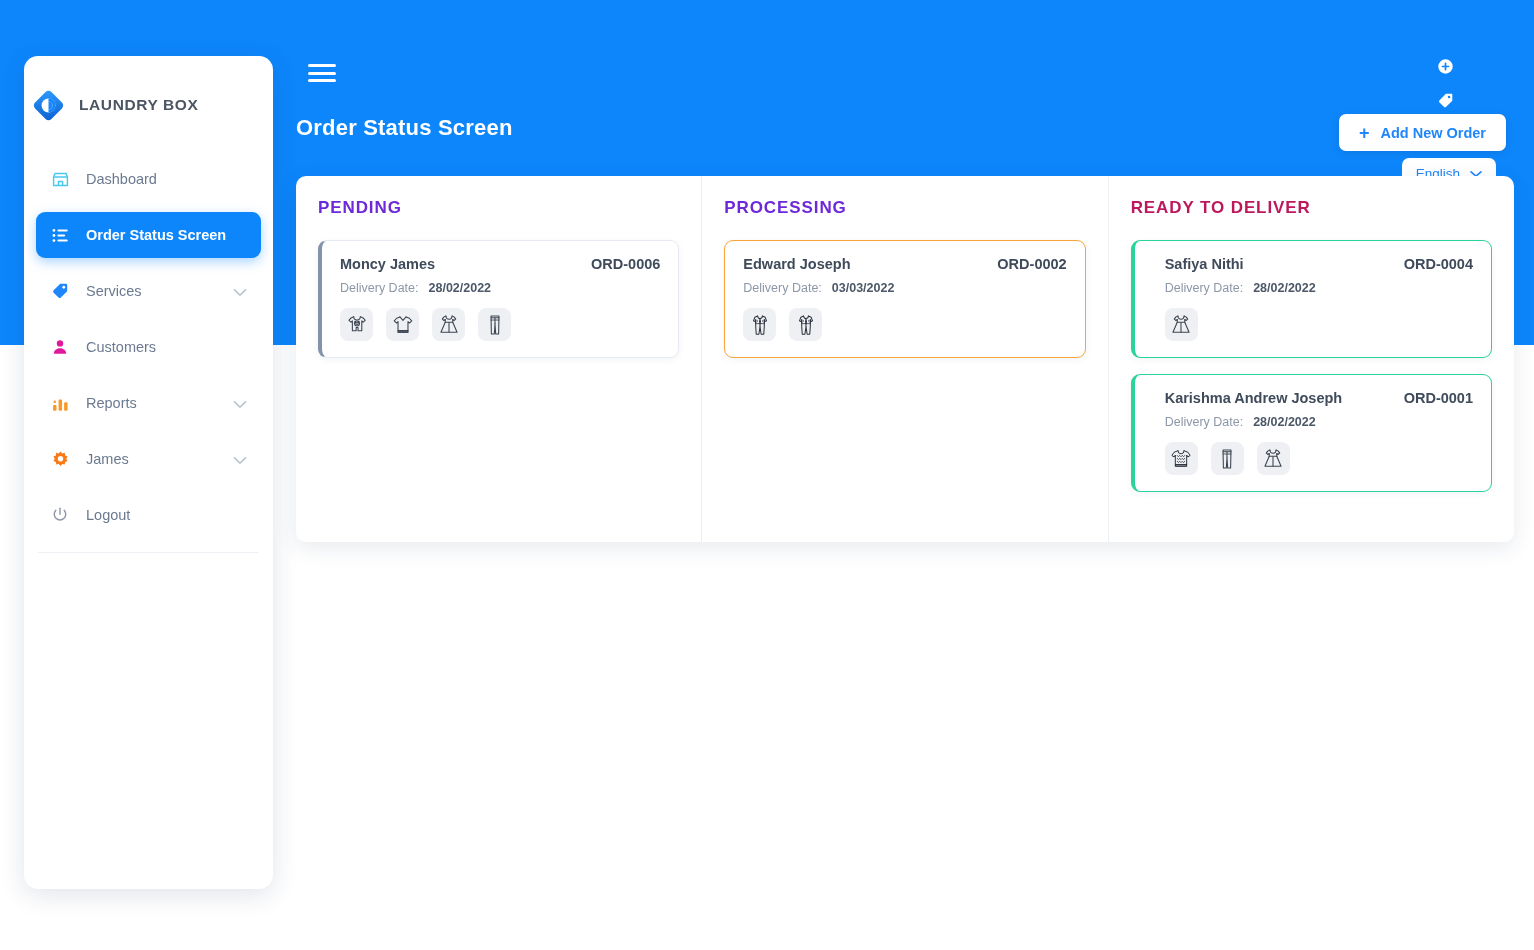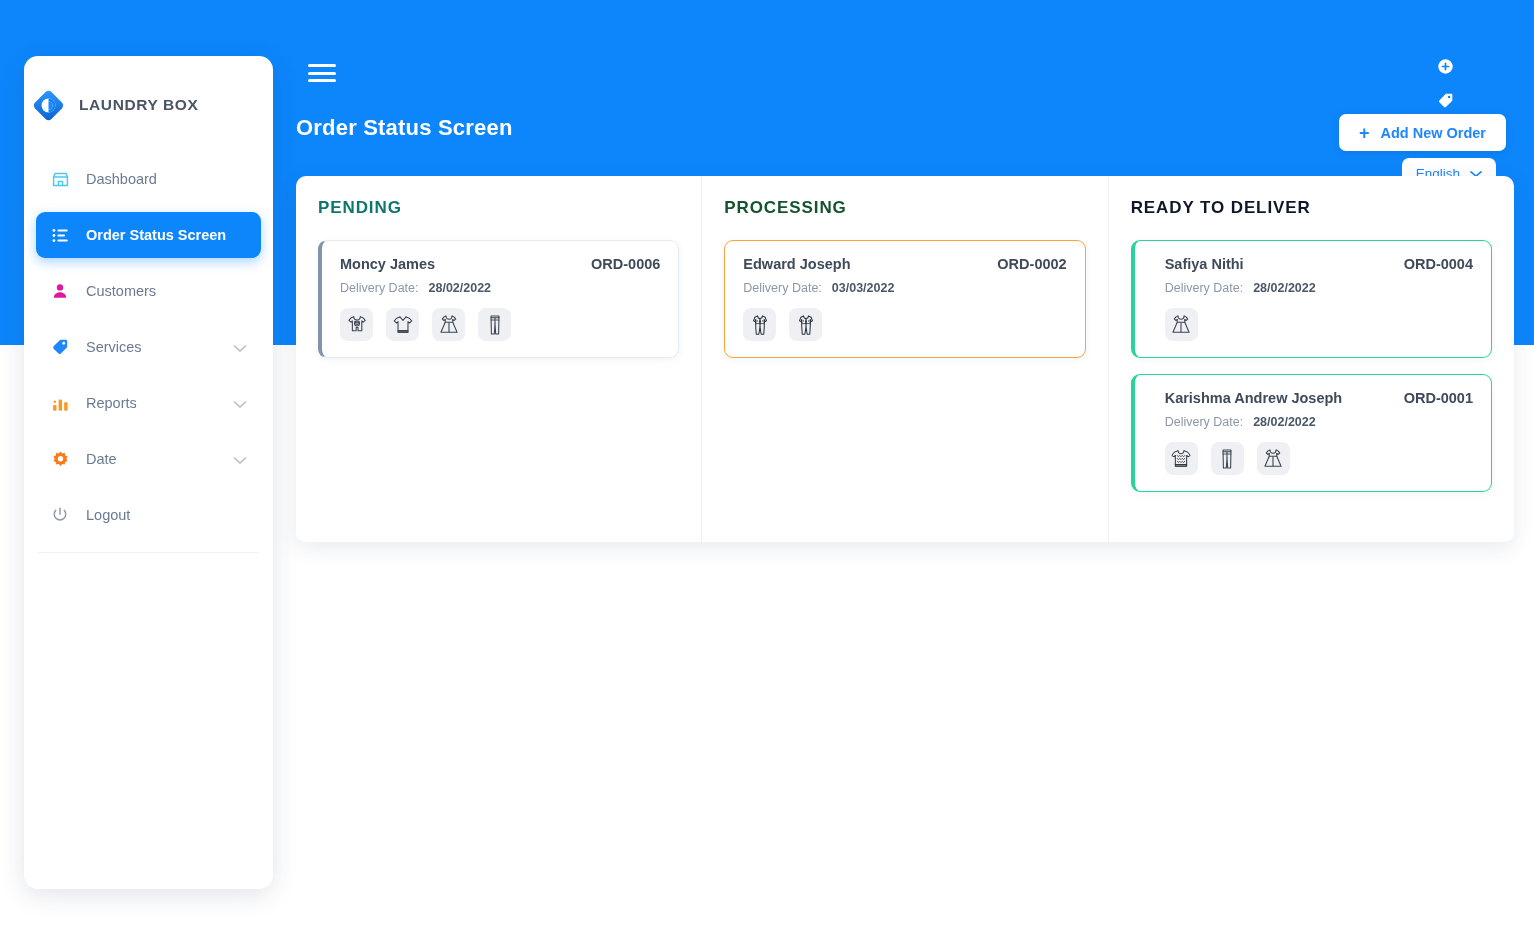--- a/index.html
+++ b/index.html
@@ -79,23 +79,23 @@
   .board {
     position: absolute; left: 296px; top: 176px;
     width: 1218px; height: 366px;
     background: #fff; border-radius: 10px;
     box-shadow: 0 6px 22px rgba(20,50,90,0.10);
     display: flex; z-index: 4; overflow: hidden;
   }
   .column { flex: 1 1 0; padding: 22px 22px 0 22px; position: relative; }
   .column + .column { border-left: 1px solid #eceff3; }
   .col-title { font-size: 17px; font-weight: 700; letter-spacing: .9px; margin-bottom: 22px; }
-  .col-pending   .col-title { color: #0f766e; }
-  .col-processing .col-title { color: #14532d; }
-  .col-ready     .col-title { color: #0f172a; }
+  .col-pending   .col-title { color: #6d28d9; }
+  .col-processing .col-title { color: #6d28d9; }
+  .col-ready     .col-title { color: #be185d; }
 
   .order-card {
     background: #fff;
     border: 1px solid #e6eaf0;
     border-radius: 9px;
     padding: 15px 18px 16px 18px;
     margin-bottom: 16px;
     box-shadow: 0 2px 7px rgba(30,60,100,0.06);
     cursor: pointer;
   }
@@ -161,38 +161,38 @@
               <circle cx="3.4" cy="11" r="1.6"></circle>
               <rect x="7.4" y="9.8" width="9" height="2.4" rx="1.2"></rect>
               <circle cx="3.4" cy="16.8" r="1.6"></circle>
               <rect x="7.4" y="15.6" width="12" height="2.4" rx="1.2"></rect>
             </svg>
           </span>
           <span class="lbl">Order Status Screen</span>
         </div>
         <div class="nav-item">
           <span class="ico">
-            <svg width="18" height="18" viewBox="0 0 22 22" fill="#e0189d">
-              <circle cx="11" cy="6.6" r="3.9"></circle>
-              <path d="M3.4 19.4c0-4.2 3.4-6.9 7.6-6.9s7.6 2.7 7.6 6.9z"></path>
-            </svg>
-          </span>
-          <span class="lbl">Customers</span>
-        </div>
-        <div class="nav-item">
-          <span class="ico">
             <svg width="18" height="18" viewBox="0 0 22 22" fill="#1f86fb">
               <path d="M11.6 2.2H18a1.8 1.8 0 0 1 1.8 1.8v6.4a2 2 0 0 1-.6 1.4l-7.2 7.2a2 2 0 0 1-2.8 0l-6-6a2 2 0 0 1 0-2.8l7.2-7.2a2 2 0 0 1 1.2-.8z"></path>
               <circle cx="15.6" cy="6.4" r="1.7" fill="#fff"></circle>
             </svg>
           </span>
           <span class="lbl">Services</span>
           <span class="chev"><svg width="14" height="9" viewBox="0 0 14 9" fill="none" stroke="#9aa4b4" stroke-width="1.6" stroke-linecap="round" stroke-linejoin="round">
               <path d="M1.4 1.9 7 7.1l5.6-5.2"></path>
             </svg></span>
+        </div>
+        <div class="nav-item">
+          <span class="ico">
+            <svg width="18" height="18" viewBox="0 0 22 22" fill="#e0189d">
+              <circle cx="11" cy="6.6" r="3.9"></circle>
+              <path d="M3.4 19.4c0-4.2 3.4-6.9 7.6-6.9s7.6 2.7 7.6 6.9z"></path>
+            </svg>
+          </span>
+          <span class="lbl">Customers</span>
         </div>
         <div class="nav-item">
           <span class="ico">
             <svg width="19" height="19" viewBox="0 0 22 22" fill="#f79a2a">
               <rect x="2.4" y="12.6" width="4" height="6.8" rx="1.2"></rect>
               <rect x="8.8" y="6.4" width="4" height="13" rx="1.2"></rect>
               <rect x="15.2" y="9.6" width="4" height="9.8" rx="1.2"></rect>
               <circle cx="4.4" cy="9" r="1.5"></circle>
             </svg>
           </span>
@@ -201,21 +201,21 @@
               <path d="M1.4 1.9 7 7.1l5.6-5.2"></path>
             </svg></span>
         </div>
         <div class="nav-item">
           <span class="ico">
             <svg width="19" height="19" viewBox="0 0 22 22" fill="#fb7a18">
               <path d="M11 1.8 13 4l2.9-.7.5 3 2.8 1.2-1.5 2.6 1.5 2.6-2.8 1.2-.5 3L13 16.2 11 18.4 9 16.2l-2.9.7-.5-3-2.8-1.2L4.3 10 2.8 7.5l2.8-1.2.5-3L9 4z"></path>
               <circle cx="11" cy="10.1" r="3.1" fill="#fff"></circle>
             </svg>
           </span>
-          <span class="lbl">Date</span>
+          <span class="lbl">James</span>
           <span class="chev"><svg width="14" height="9" viewBox="0 0 14 9" fill="none" stroke="#9aa4b4" stroke-width="1.6" stroke-linecap="round" stroke-linejoin="round">
               <path d="M1.4 1.9 7 7.1l5.6-5.2"></path>
             </svg></span>
         </div>
         <div class="nav-item">
           <span class="ico">
             <svg width="18" height="18" viewBox="0 0 22 22" fill="none" stroke="#8d97a8" stroke-width="1.7" stroke-linecap="round">
               <path d="M11 2.6v7.6"></path>
               <path d="M16.1 5.3a7 7 0 1 1-10.2 0"></path>
             </svg>

